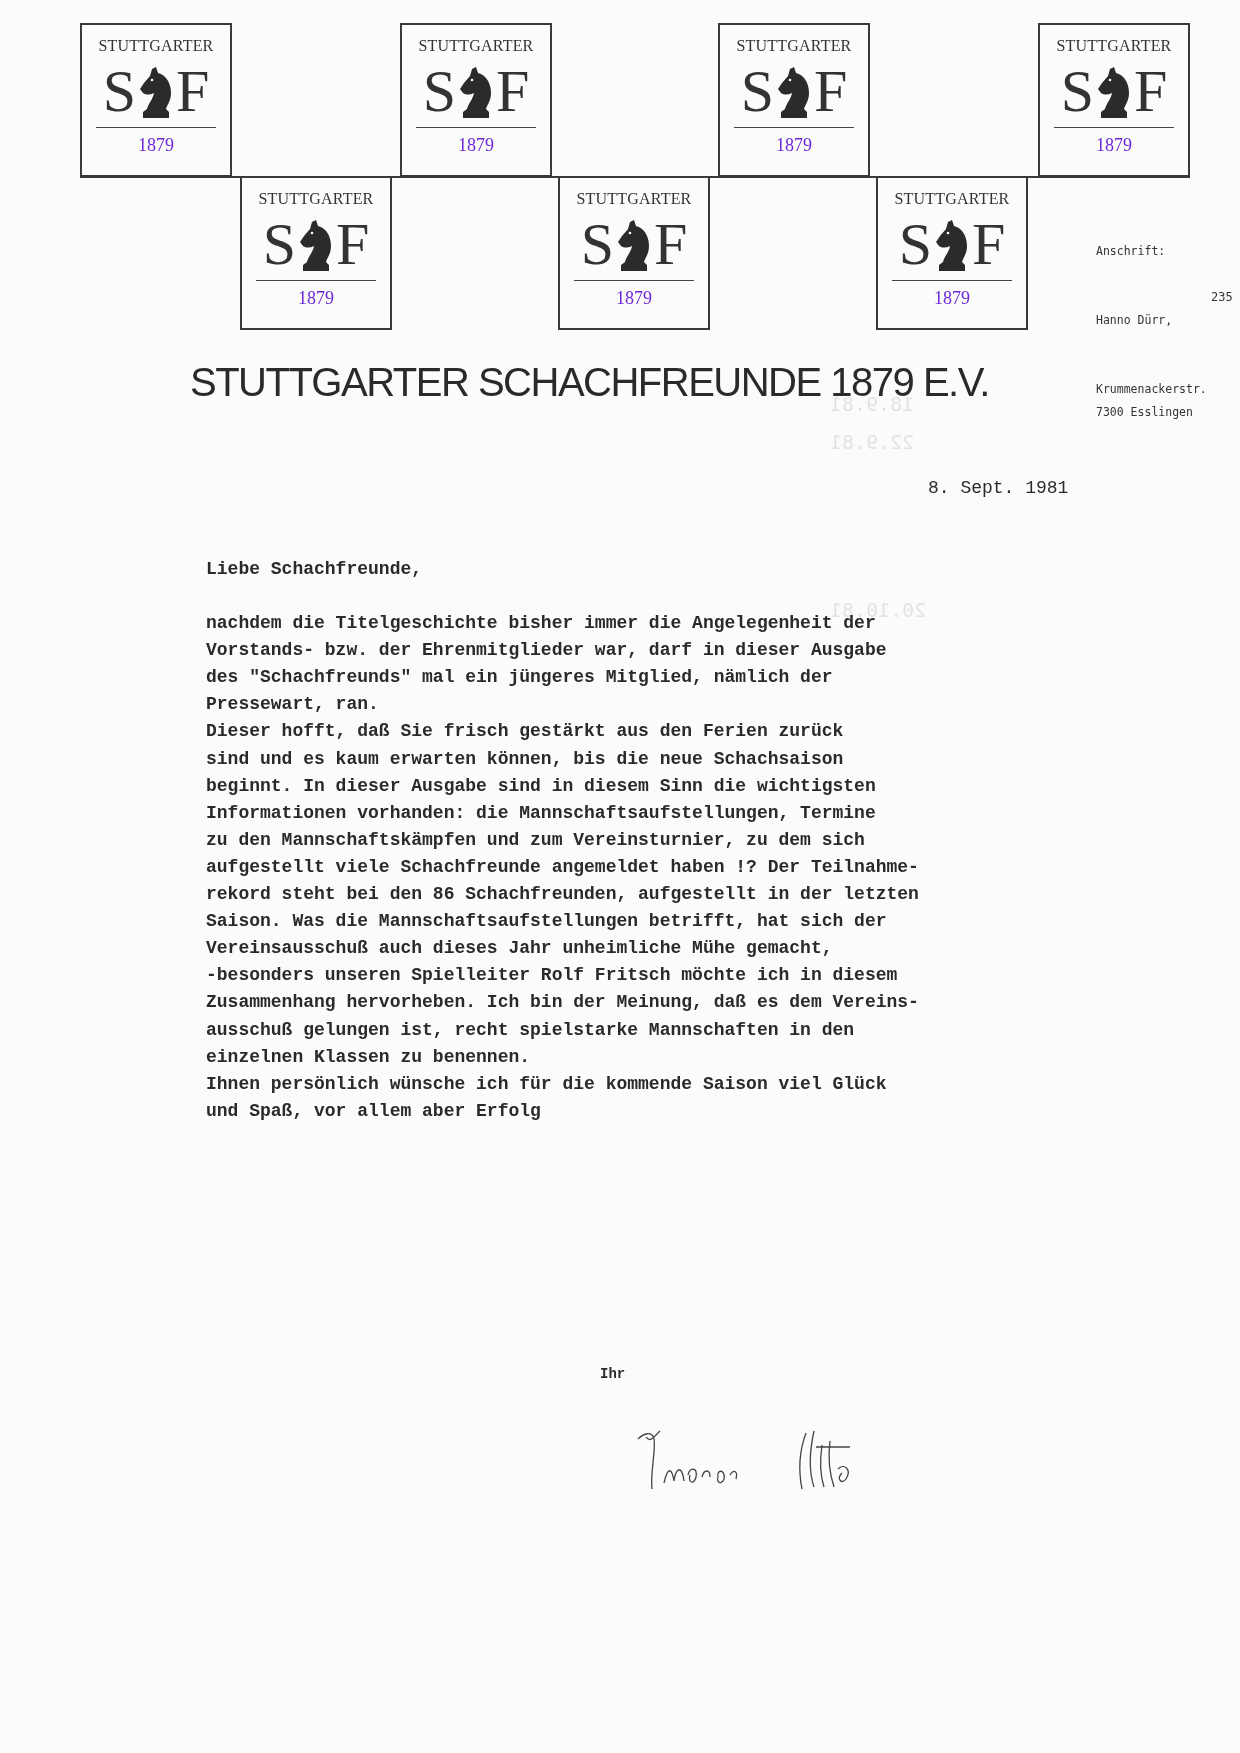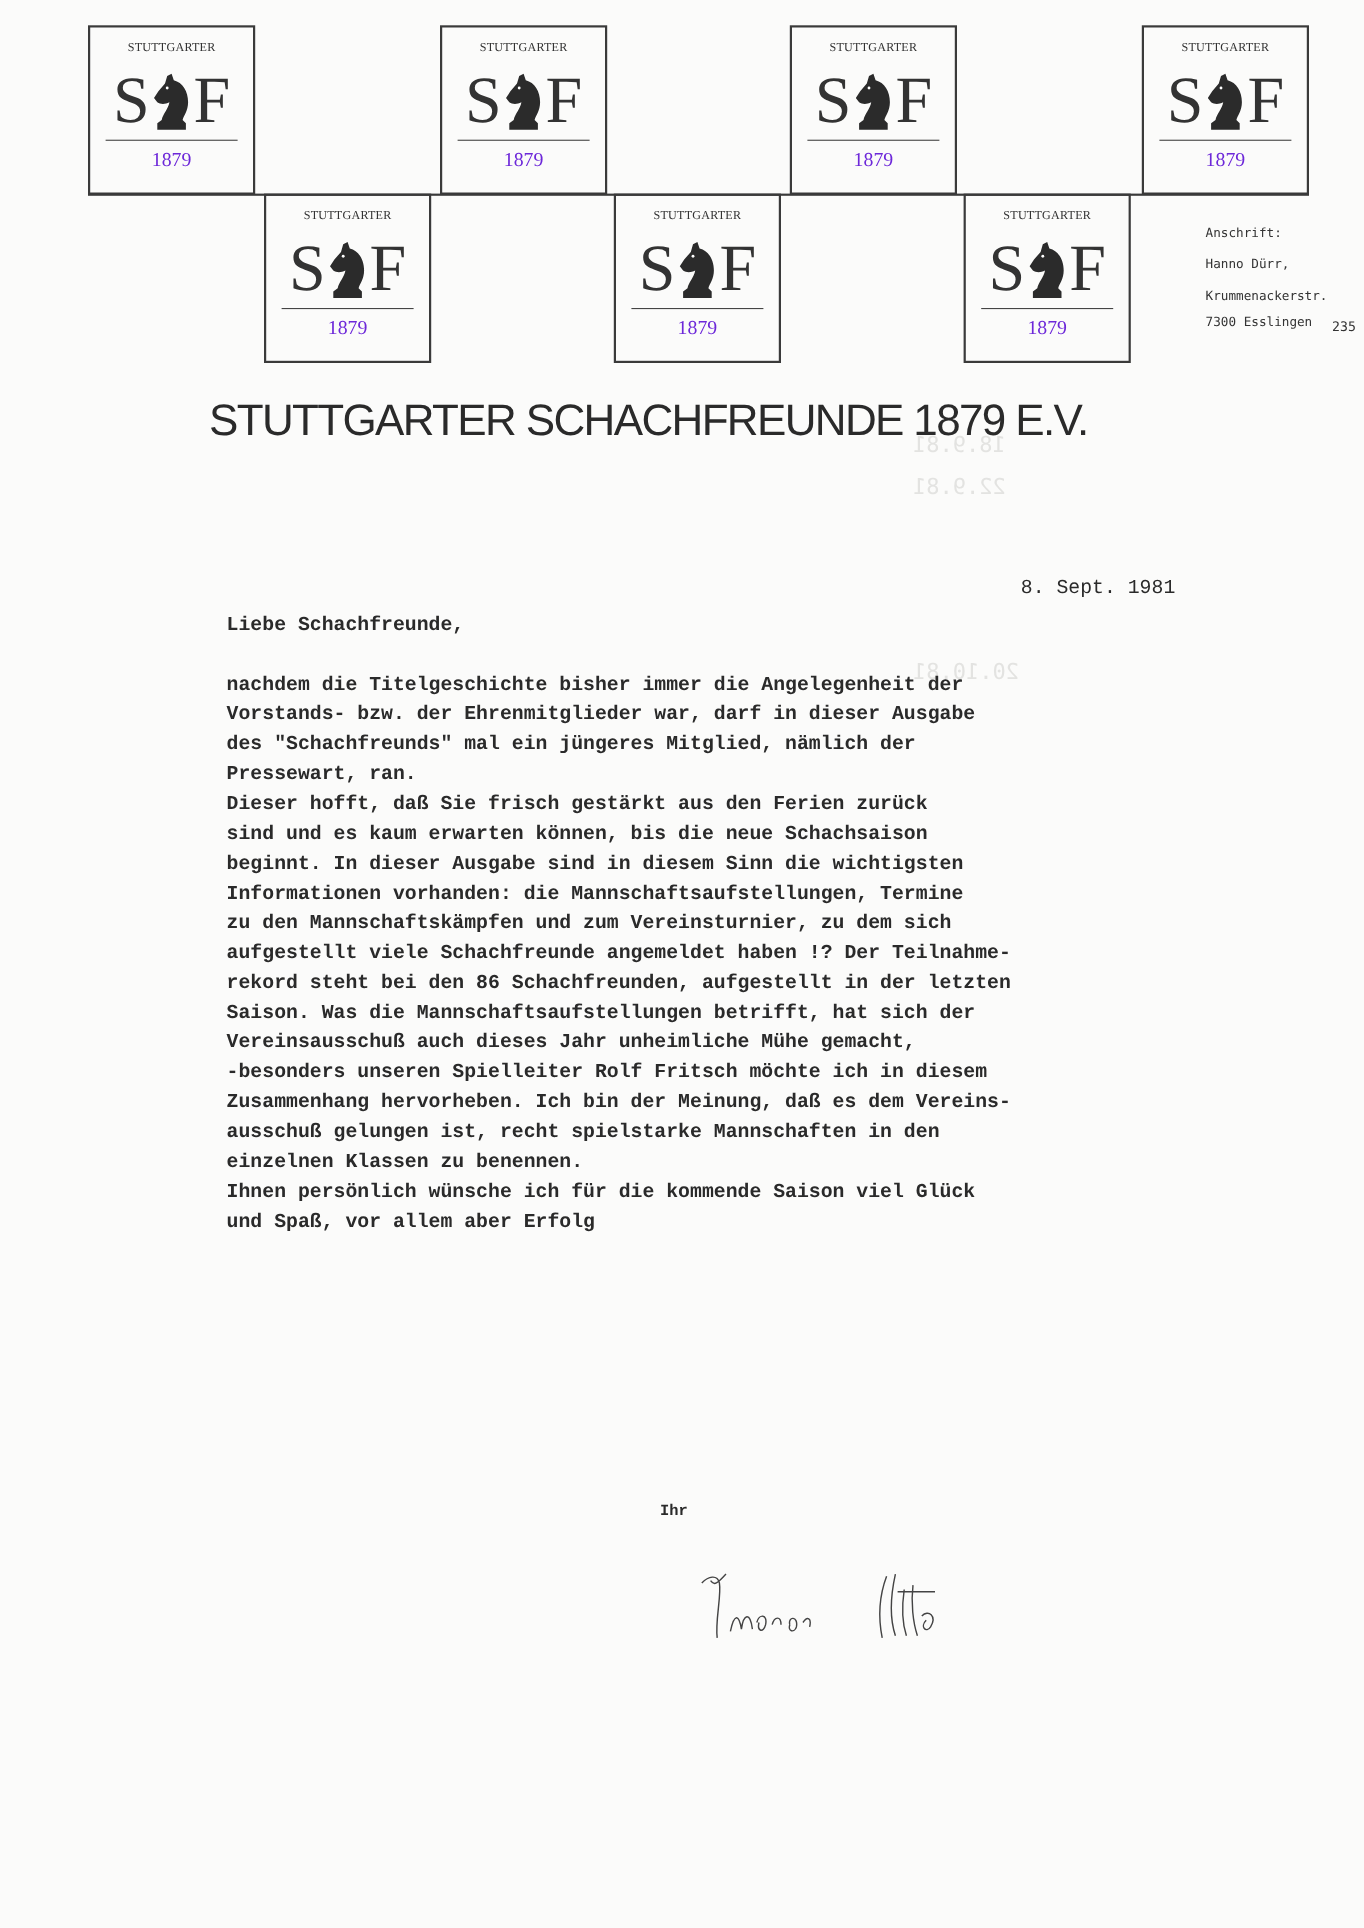--- a/index.html
+++ b/index.html
@@ -1,36 +1,36 @@
 <!DOCTYPE html>
 <html><head>
 <meta charset="utf-8">
 <style>
   html, body { margin:0; padding:0; }
   body { width:1240px; height:1753px; background:#fbfbfa; position:relative; overflow:hidden;
          font-family:"Liberation Mono", "DejaVu Sans Mono", monospace; color:#2a2a2a; }
   .page { position:absolute; inset:0; }
   .ghost { position:absolute; color:#e3e3e1; font-family:"DejaVu Sans Mono", monospace; font-size:20px; white-space:pre; transform:scaleX(-1); }
   .logo-box { position:absolute; width:152px; height:154px; border:2px solid #3a3a3a; background:#fbfbfa; box-sizing:border-box; }
-  .logo-box .club { position:absolute; top:12px; left:0; right:0; text-align:center; font-family:"Liberation Serif", "DejaVu Serif", serif; font-size:11px; letter-spacing:0.2px; color:#333; }
+  .logo-box .club { position:absolute; top:12px; left:0; right:0; text-align:center; font-family:"Liberation Serif", "DejaVu Serif", serif; font-size:16px; letter-spacing:0.2px; color:#333; }
   .logo-box .mono { position:absolute; top:34px; left:0; right:0; display:flex; justify-content:center; align-items:flex-end; gap:2px; height:60px; }
   .logo-box .mono .ltr { font-family:"Liberation Serif", "DejaVu Serif", serif; font-size:60px; line-height:56px; color:#333; }
   .logo-box .mono .knight { width:36px; height:54px; }
   .logo-box .rule { position:absolute; top:102px; left:14px; right:14px; border-top:1.5px solid #444; }
   .logo-box .year { position:absolute; top:110px; left:0; right:0; text-align:center; font-family:"Liberation Serif", "DejaVu Serif", serif; font-size:18px; color:#6d28d9; }
   .connector { position:absolute; height:2px; background:#3a3a3a; }
   .masthead { position:absolute; left:238px; top:124px; width:800px; height:84px; display:flex; align-items:center; justify-content:center;
               font-family:"DejaVu Sans", "Liberation Sans", sans-serif; font-weight:bold; font-size:84px; letter-spacing:-6px; color:#2c2c2c;
               transform:scaleY(1.0); line-height:84px; }
   .masthead span { display:inline-block; transform:scaleX(0.96); }
   .club-name { position:absolute; left:190px; top:360px; width:890px; font-family:"Liberation Sans", "DejaVu Sans", sans-serif; font-size:40px; letter-spacing:-1.5px; color:#2a2a2a; white-space:nowrap; }
   .address { position:absolute; left:1096px; top:204px; font-family:"DejaVu Sans Mono", monospace; font-size:11.5px; color:#333; }
-  .address div { height:29px; }
+  .address div { height:29px;margin-top:40px; }
   .address .num { position:absolute; left:115px; top:86px; font-size:12px; }
-  .date { position:absolute; left:928px; top:478px; font-size:18px; color:#2a2a2a;margin-top:47px; }
+  .date { position:absolute; left:928px; top:478px; font-size:18px; color:#2a2a2a; }
   .letter { position:absolute; left:206px; top:556px; width:880px; font-size:18px; line-height:27.1px; color:#2a2a2a; }
   .letter p { margin:0; white-space:pre;font-weight:bold; }
   .greet { margin-bottom:27px !important; }
   .closing { position:absolute; left:600px; top:1366px; font-size:14px; font-weight:bold; color:#2a2a2a; }
   .signature { position:absolute; left:630px; top:1425px; width:320px; height:70px; }
 </style>
 </head>
 <body>
 
 <div class="page">

